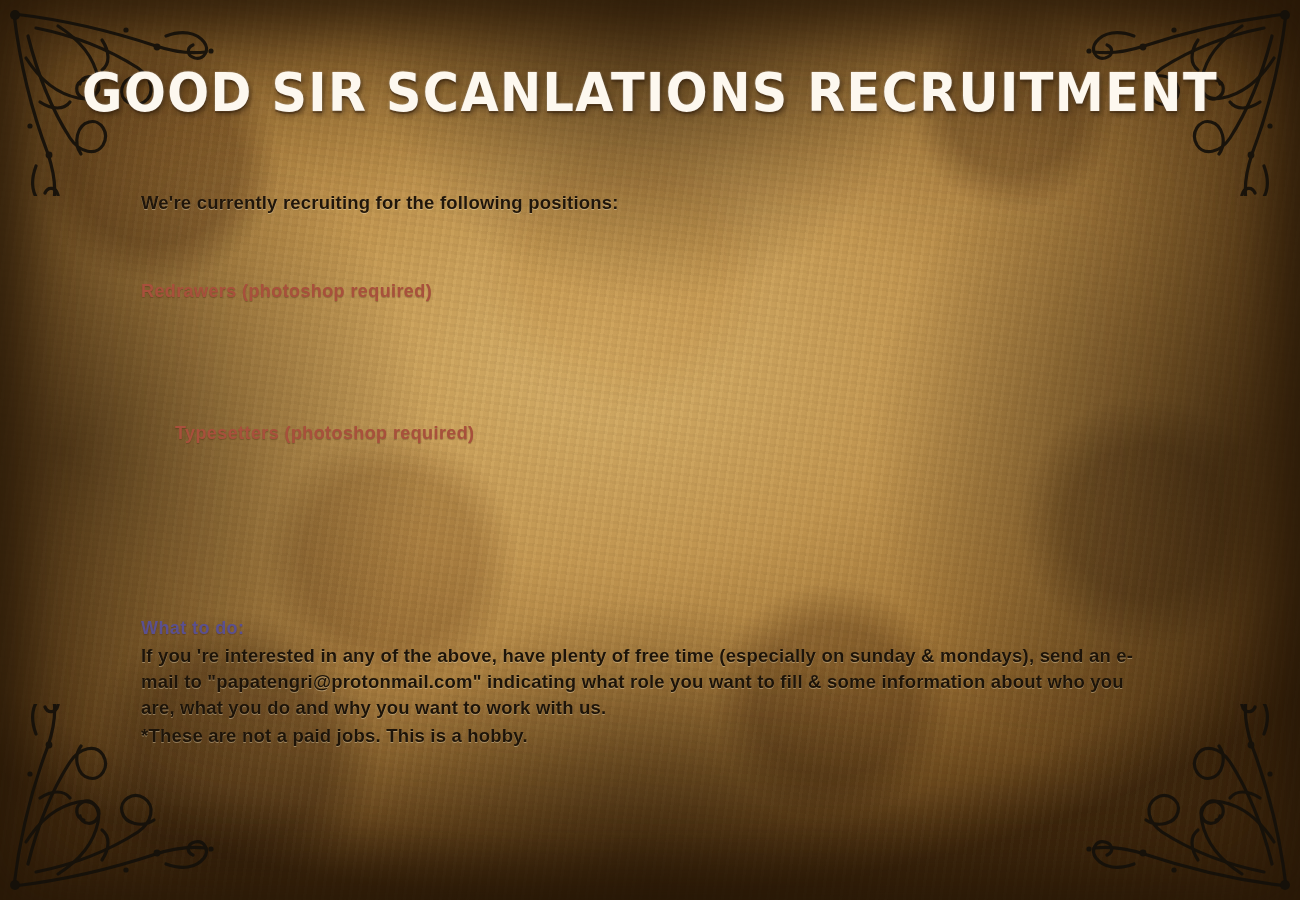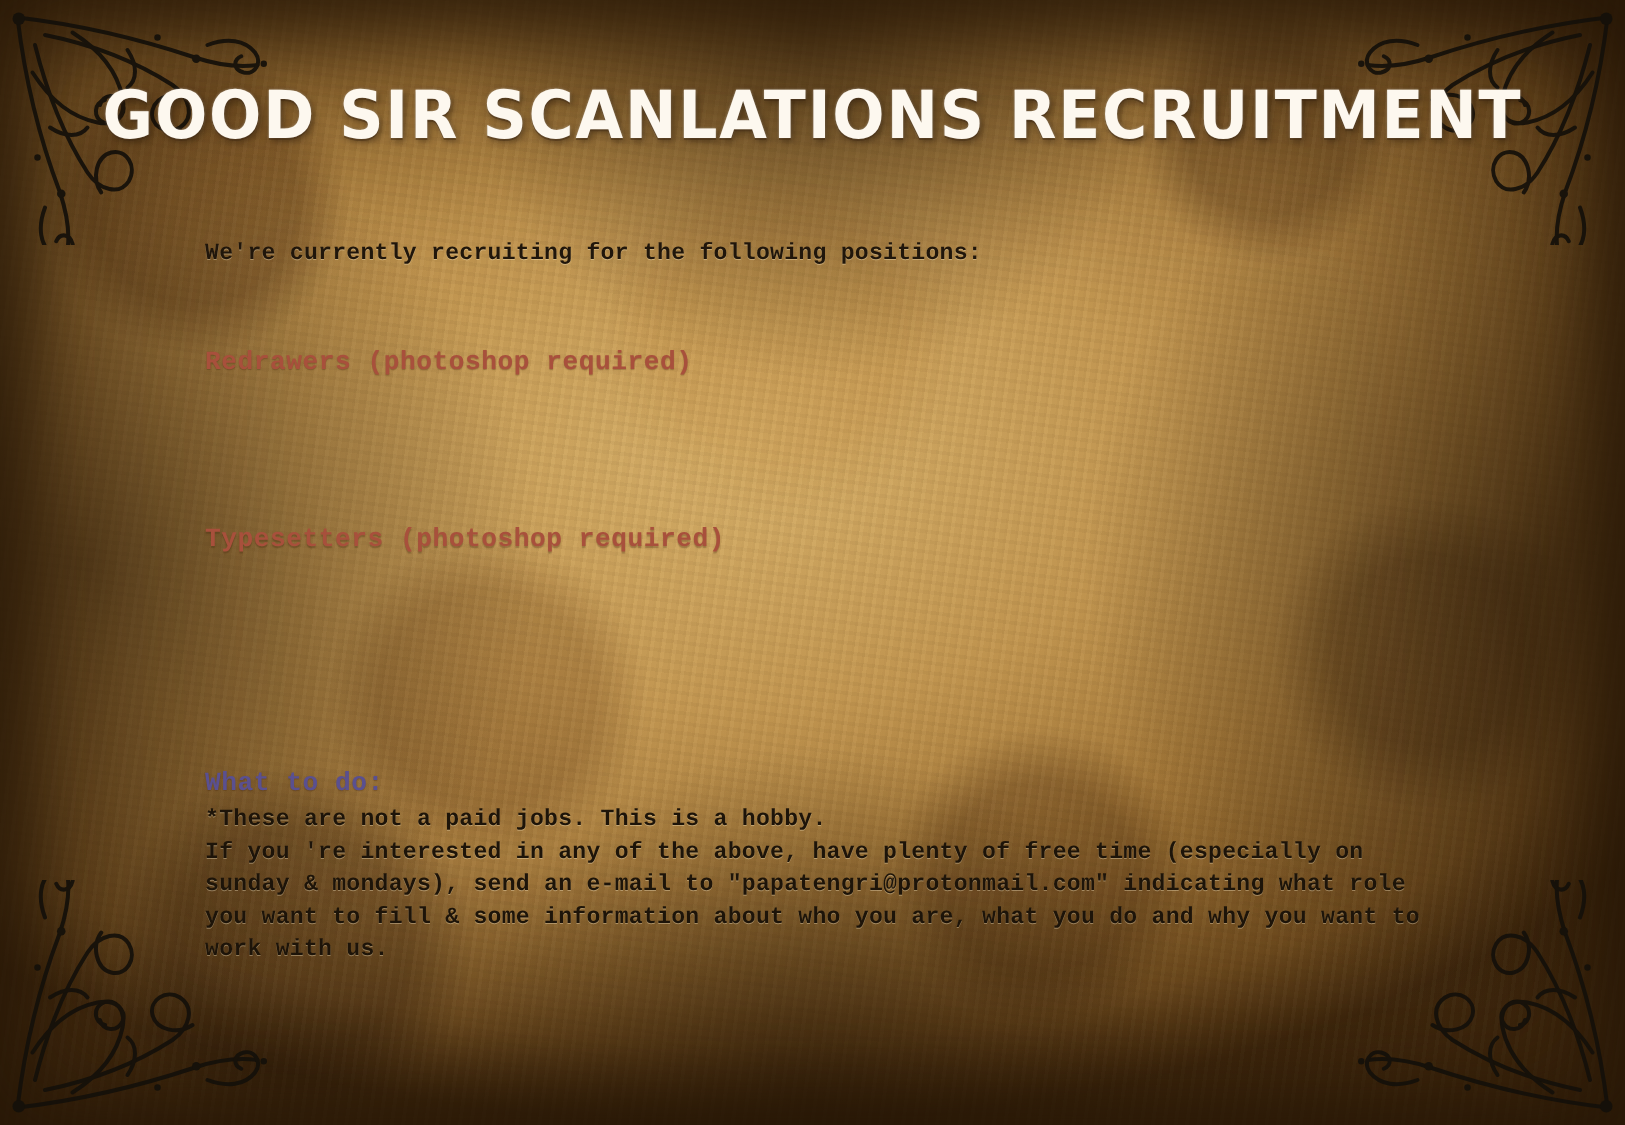--- a/index.html
+++ b/index.html
@@ -101,34 +101,34 @@
     text-transform: uppercase;
     transform: scaleX(0.93);
     text-shadow:
       0 2px 0 rgba(60,36,12,0.45),
       2px 3px 6px rgba(40,24,8,0.55),
       0 0 2px rgba(255,255,255,0.5);
   }
 
   .body-block {
     position: absolute;
-    left: 164px;
+    left: 141px;
     width: 990px;
     color: #20160b;
-    font-family: Liberation Mono, monospace;
+    font-family: Liberation Sans, sans-serif;
     font-size: 18.5px;
     line-height: 26px;
     letter-spacing: 0.2px;
     text-shadow: 0 1px 0 rgba(255,240,205,0.35);
   }
 
   .intro { top: 190px; }
 
   .section-head {
-    font-size: 21px;
+    font-size: 18px;
     font-weight: bold;
     letter-spacing: 0.4px;
     margin: 0 0 2px 0;
     text-shadow: 0 1px 1px rgba(70,40,14,0.35);
   }
   .section-body {
     margin: 0;
     font-weight: bold;
     color: #1d1409;
   }
@@ -269,23 +269,23 @@
 
     <div class="body-block intro">
       <div class="intro-text">We're currently recruiting for the following positions:</div>
     </div>
 
     <div class="body-block sec-redrawers">
       <div class="section-head" style="color:#a8503c;">Redrawers (photoshop required)</div>
     </div>
 
     <div class="body-block sec-typesetters">
-      <div class="section-head" style="color:#a8503c;">Typesetters (photoshop required)</div>
+      <div class="section-head" style="color:#a8503c;margin-left:34px;">Typesetters (photoshop required)</div>
     </div>
 
     <div class="body-block sec-whattodo">
       <div class="section-head" style="color:#5a5090;">What to do:</div>
+      <p class="section-body">If you 're interested in any of the above, have plenty of free time (especially on sunday &amp; mondays), send an e-mail to "papatengri@protonmail.com" indicating what role you want to fill &amp; some information about who you are, what you do and why you want to work with us.</p>
       <p class="section-body note">*These are not a paid jobs. This is a hobby.</p>
-      <p class="section-body">If you 're interested in any of the above, have plenty of free time (especially on sunday &amp; mondays), send an e-mail to "papatengri@protonmail.com" indicating what role you want to fill &amp; some information about who you are, what you do and why you want to work with us.</p>
     </div>
 
   </div>
 </div>
 
 </body></html>

